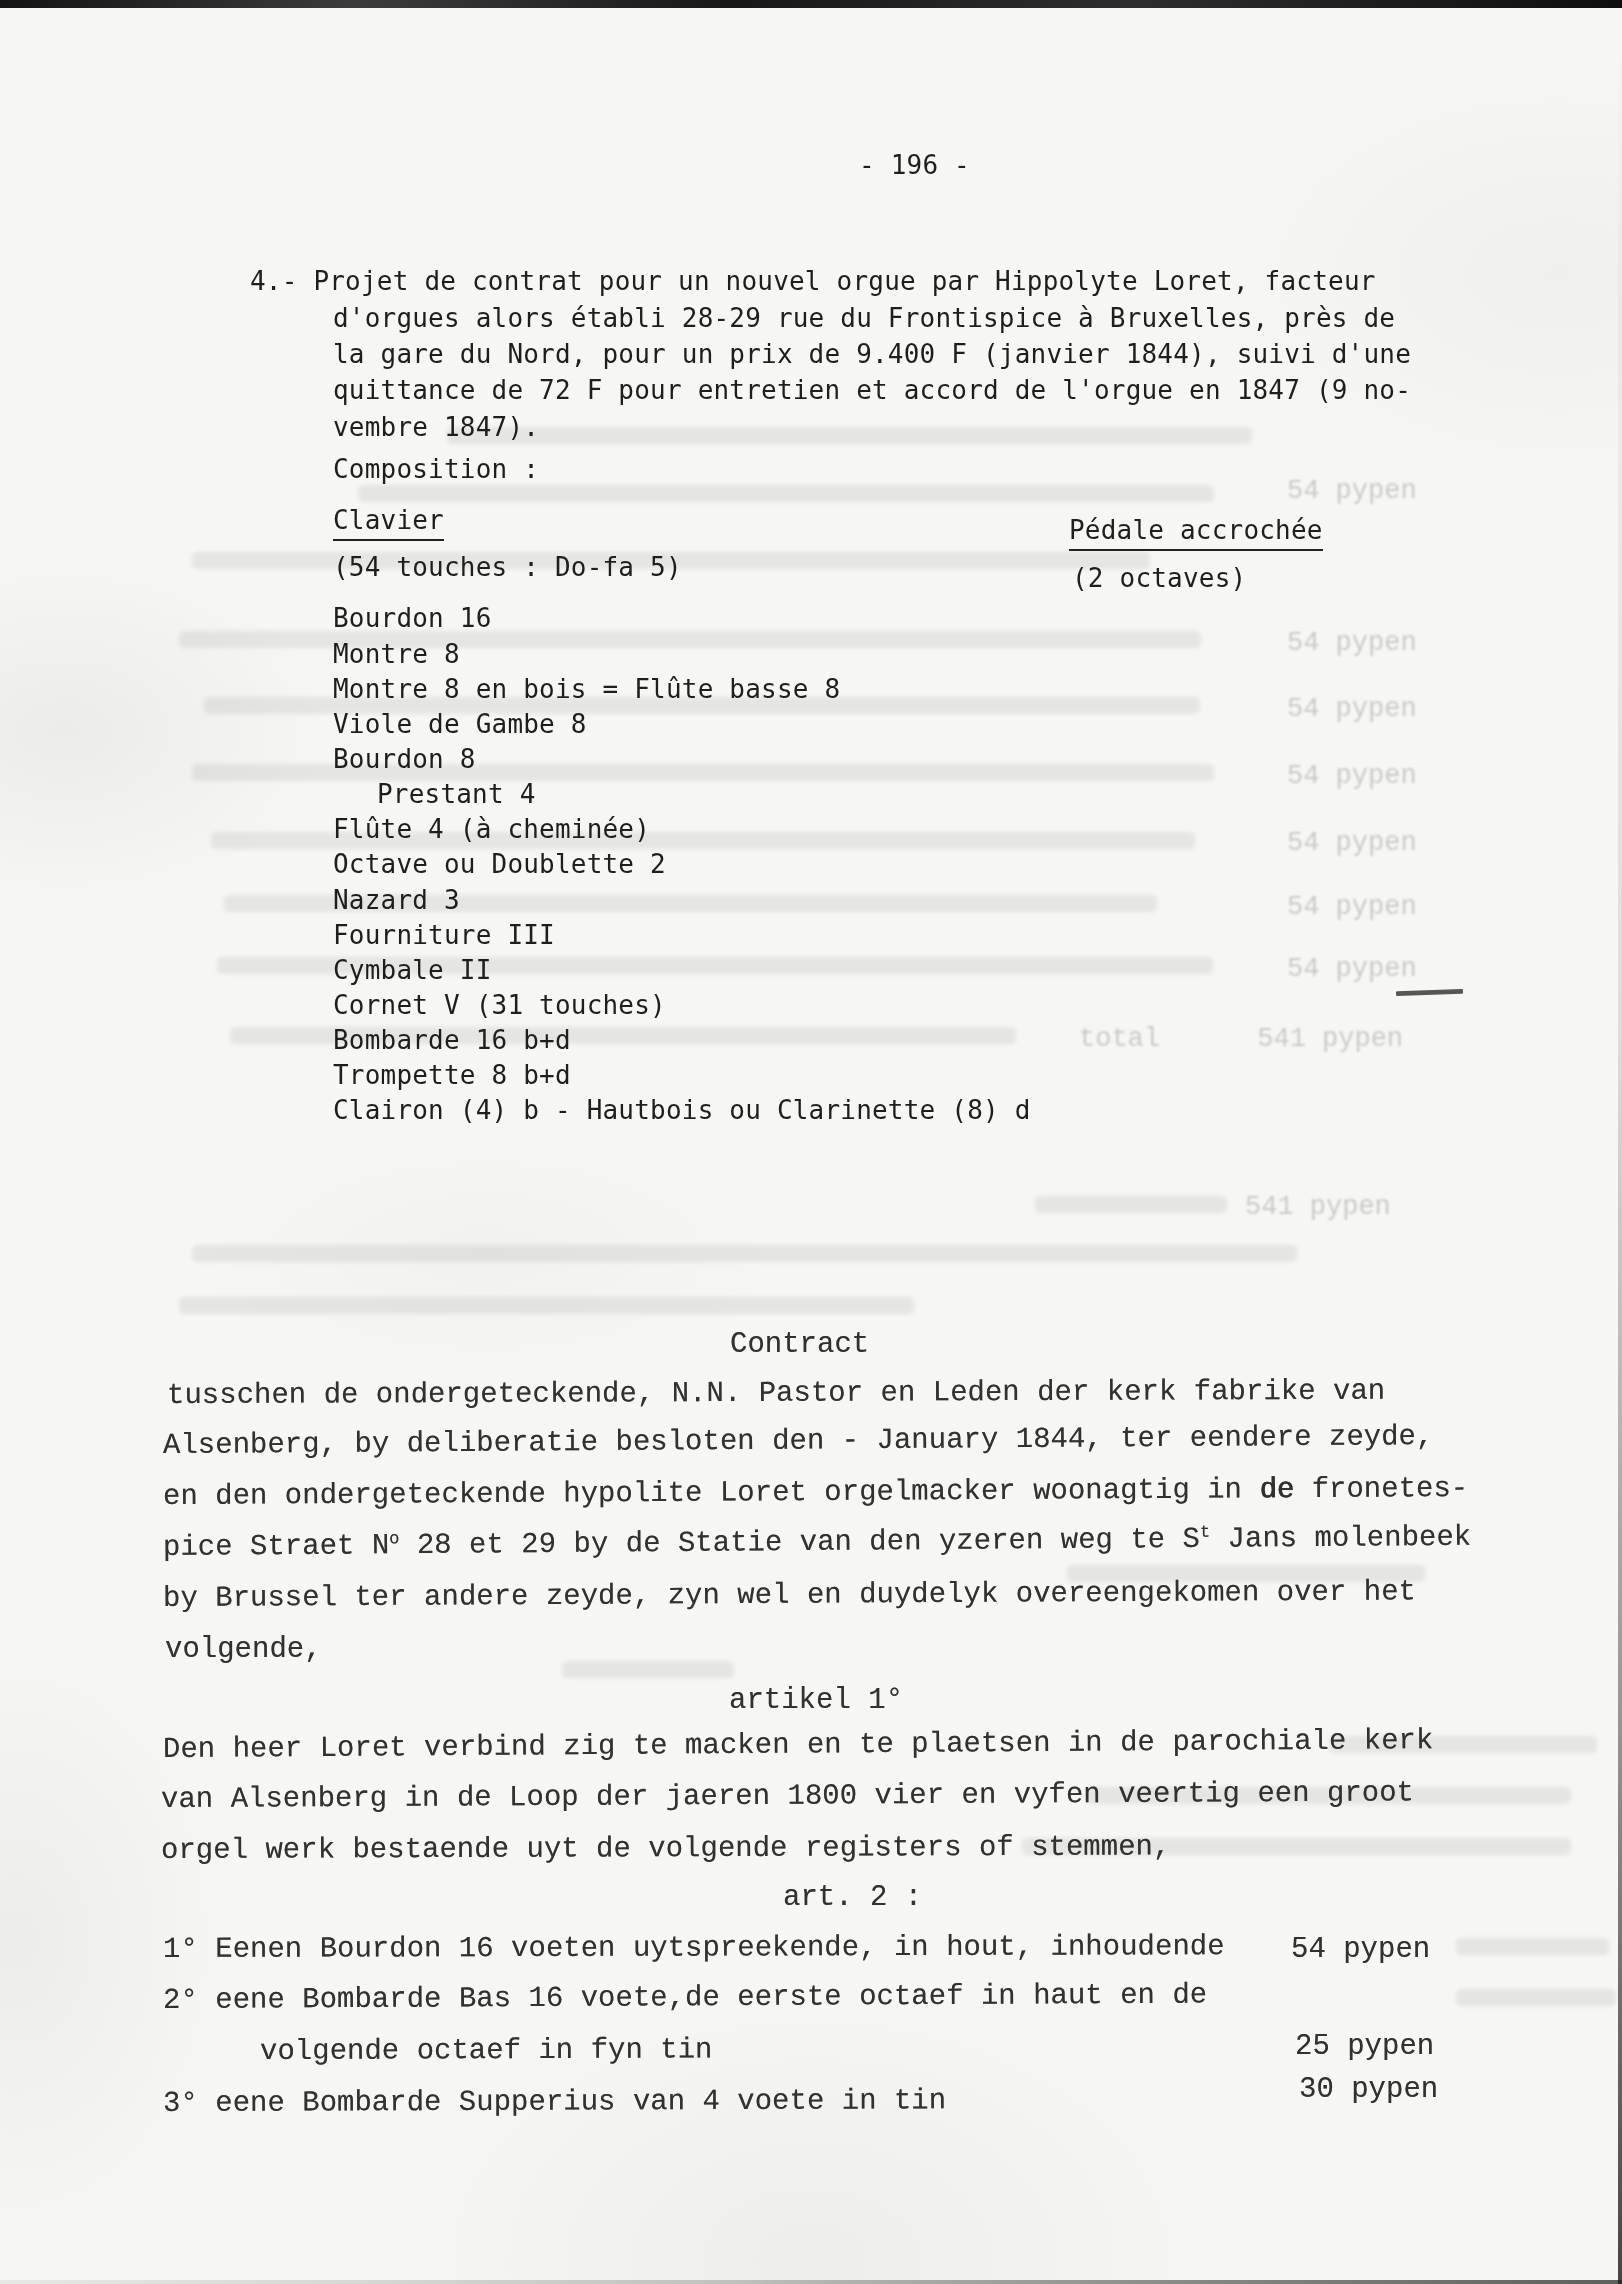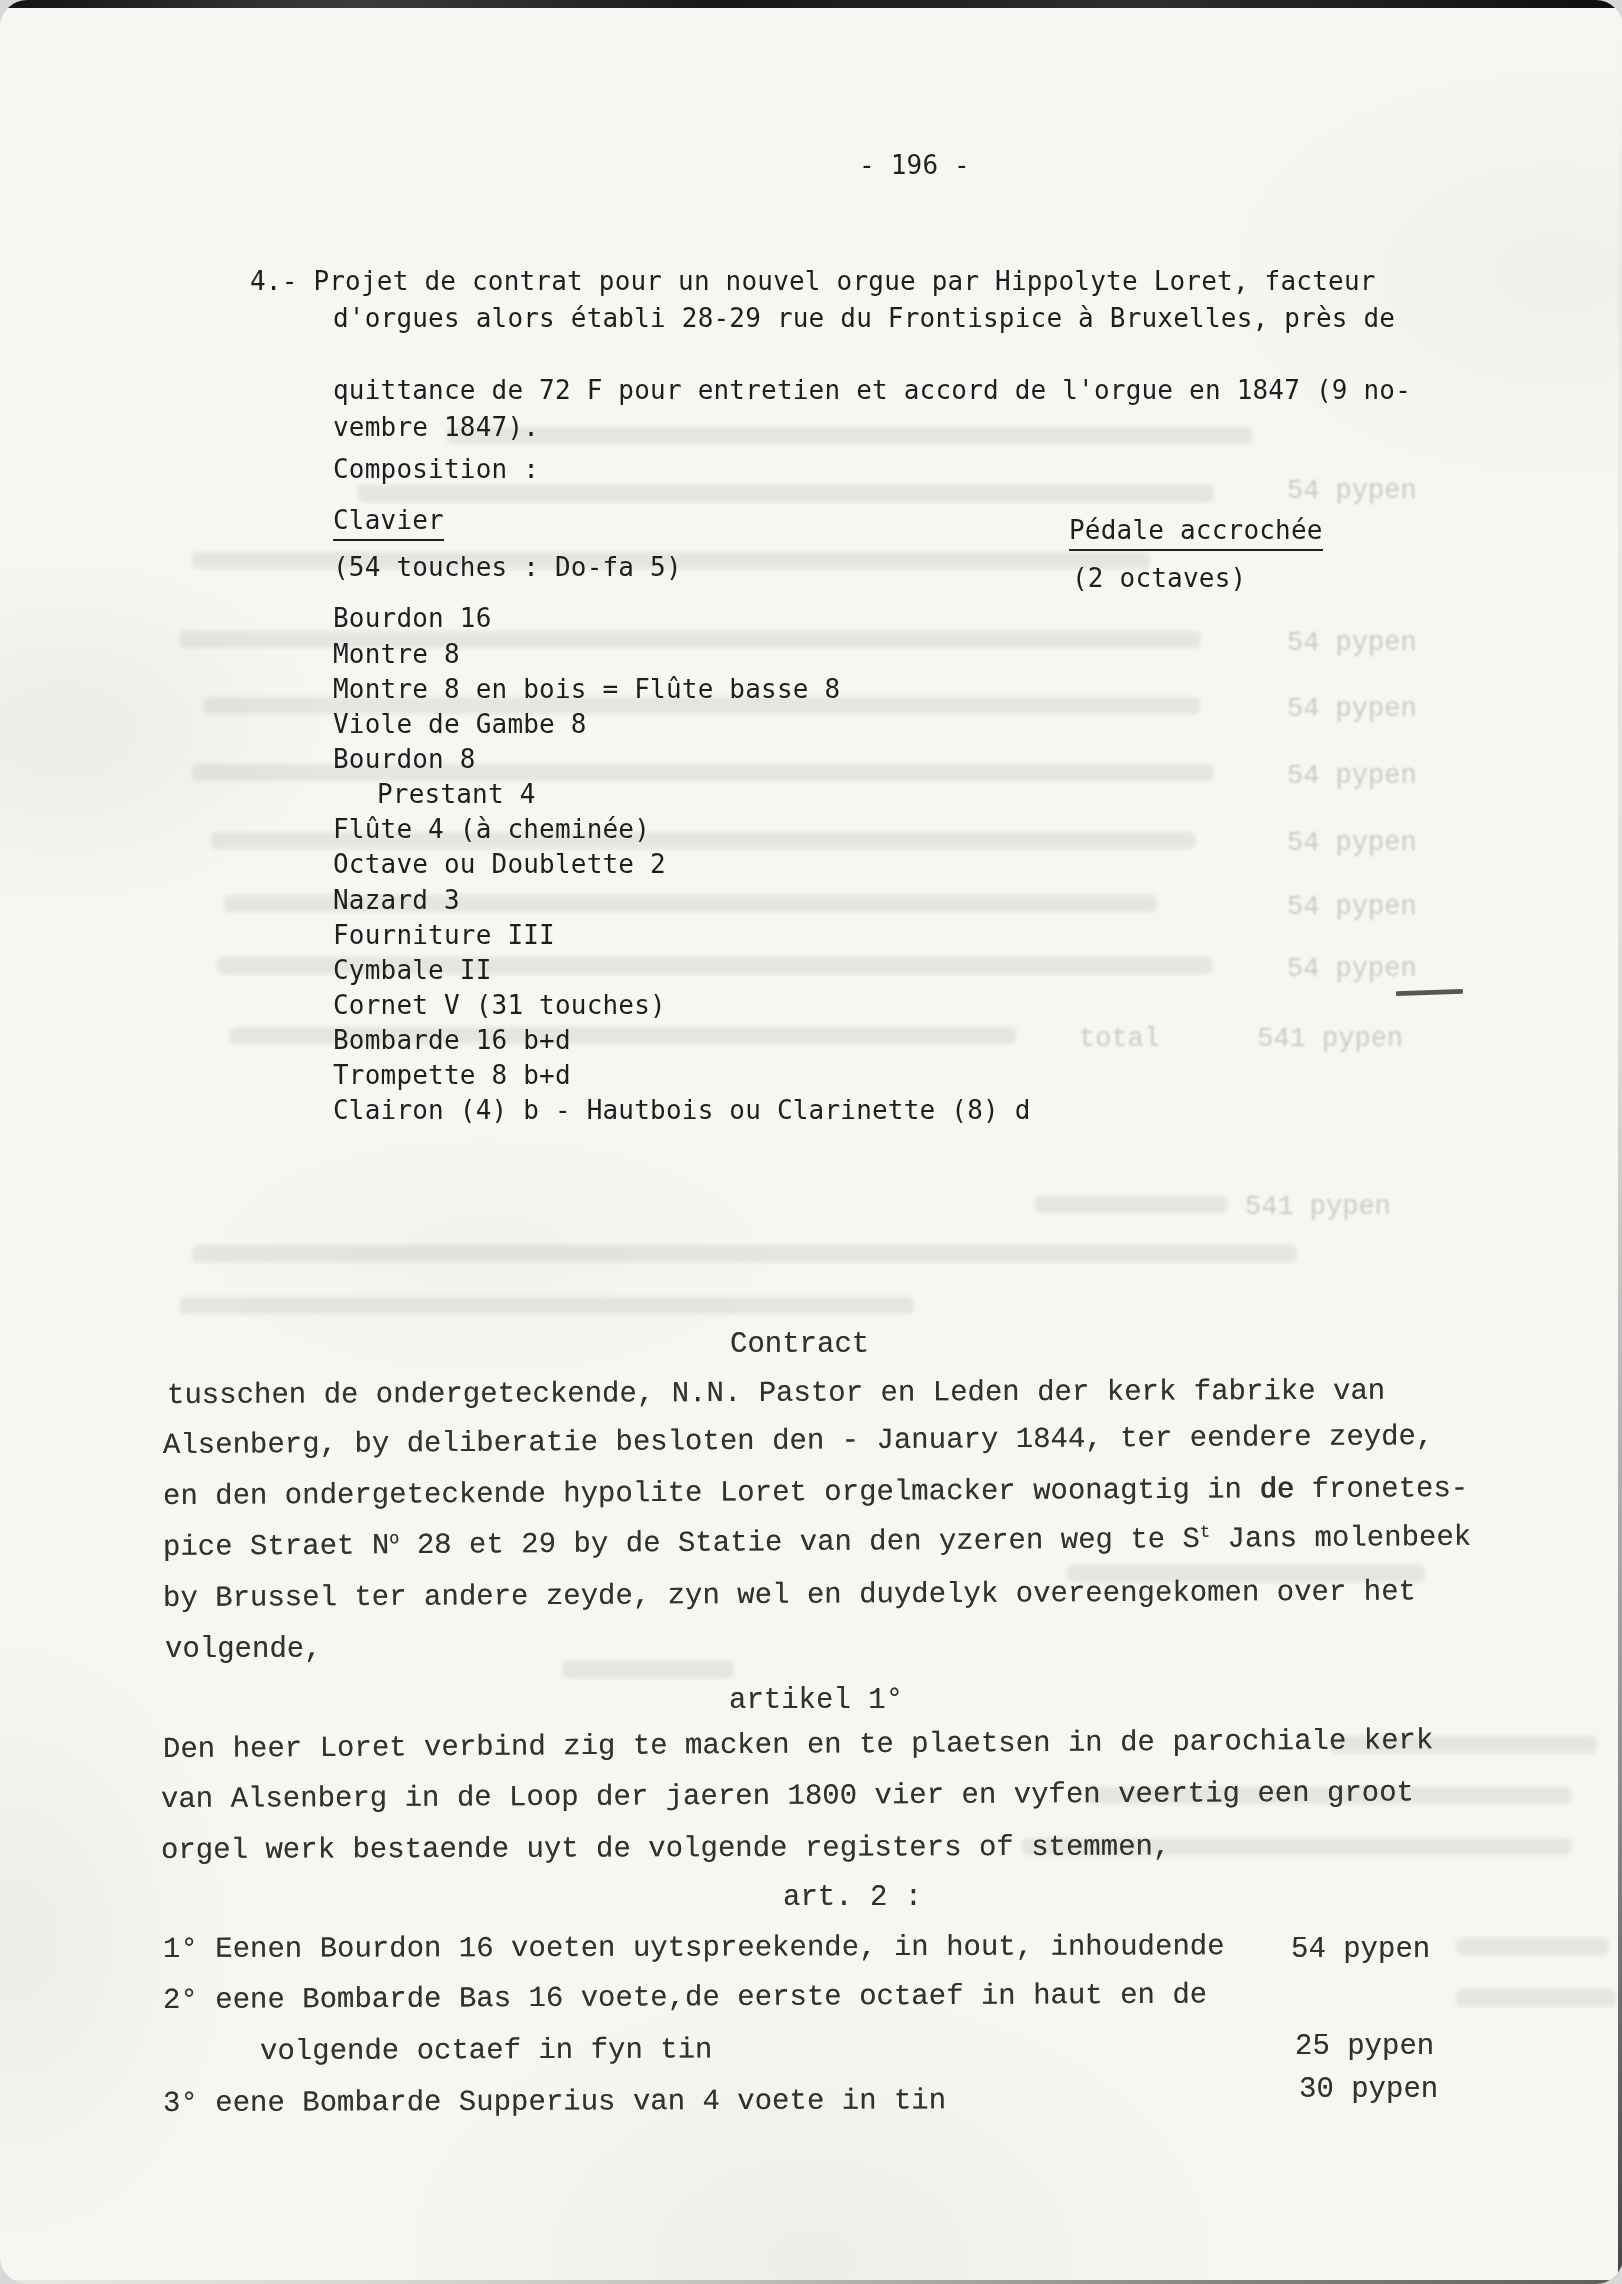--- a/index.html
+++ b/index.html
@@ -7,21 +7,20 @@
     position:relative;
     width:1623px;height:2284px;
     overflow:hidden;
     background:
       radial-gradient(383px 255px at 4% 32%, rgba(0,0,0,.045), transparent 70%),
       radial-gradient(511px 319px at 96% 12%, rgba(0,0,0,.028), transparent 70%),
       radial-gradient(575px 383px at 50% 99%, rgba(0,0,0,.035), transparent 75%),
       radial-gradient(319px 447px at 1% 85%, rgba(0,0,0,.04), transparent 70%),
       radial-gradient(447px 192px at 30% 55%, rgba(0,0,0,.02), transparent 70%),
       #f6f6f3;
-    border-radius: 27px;
   }
   .abs{position:absolute;white-space:pre;}
   
   .f{font:400 26px/1.05 "DejaVu Sans Mono", monospace;color:#1e1e1e;letter-spacing:0.2px;}
   
   .c{font:400 29px/1.05 "Liberation Mono", monospace;color:#31312f;
      text-shadow:0 0 0.6px rgba(45,45,42,.5);}
   
   .g{font:400 27px/1 "Liberation Mono", monospace;color:#70706d;opacity:.33;filter:blur(1px);}
   .gb{position:absolute;height:16.6px;background:rgba(110,110,106,.12);filter:blur(1.9px);border-radius:5.7px;}
@@ -76,20 +75,21 @@
   <div class="abs g" style="left:1287px;top:956px">54 pypen</div>
   <div class="abs g" style="left:1079px;top:1026px">total      541 pypen</div>
   <div class="abs g" style="left:1245px;top:1194px">541 pypen</div>
 
   <div class="dash" style="left:1396px;top:990px;width:67px;height:4.5px"></div>
 
   <div class="abs f" style="left:859px;top:152px">- 196 -</div>
 
   <div class="abs f" style="left:250px;top:268px">4.- Projet de contrat pour un nouvel orgue par Hippolyte Loret, facteur</div>
   <div class="abs f" style="left:333px;top:305px">d'orgues alors établi 28-29 rue du Frontispice à Bruxelles, près de</div>
+  <div class="abs f" style="left:333px;top:341px">la gare du Nord, pour un prix de 9.400 F (janvier 1844), suivi d'une</div>
   <div class="abs f" style="left:333px;top:377px">quittance de 72 F pour entretien et accord de l'orgue en 1847 (9 no-</div>
   <div class="abs f" style="left:333px;top:414px">vembre 1847).</div>
 
   <div class="abs f" style="left:333px;top:456px">Composition :</div>
   <div class="abs f ul" style="left:333px;top:507px">Clavier</div>
   <div class="abs f ul" style="left:1069px;top:517px">Pédale accrochée</div>
   <div class="abs f" style="left:333px;top:554px">(54 touches : Do-fa 5)</div>
   <div class="abs f" style="left:1072px;top:565px">(2 octaves)</div>
 
   <div>

